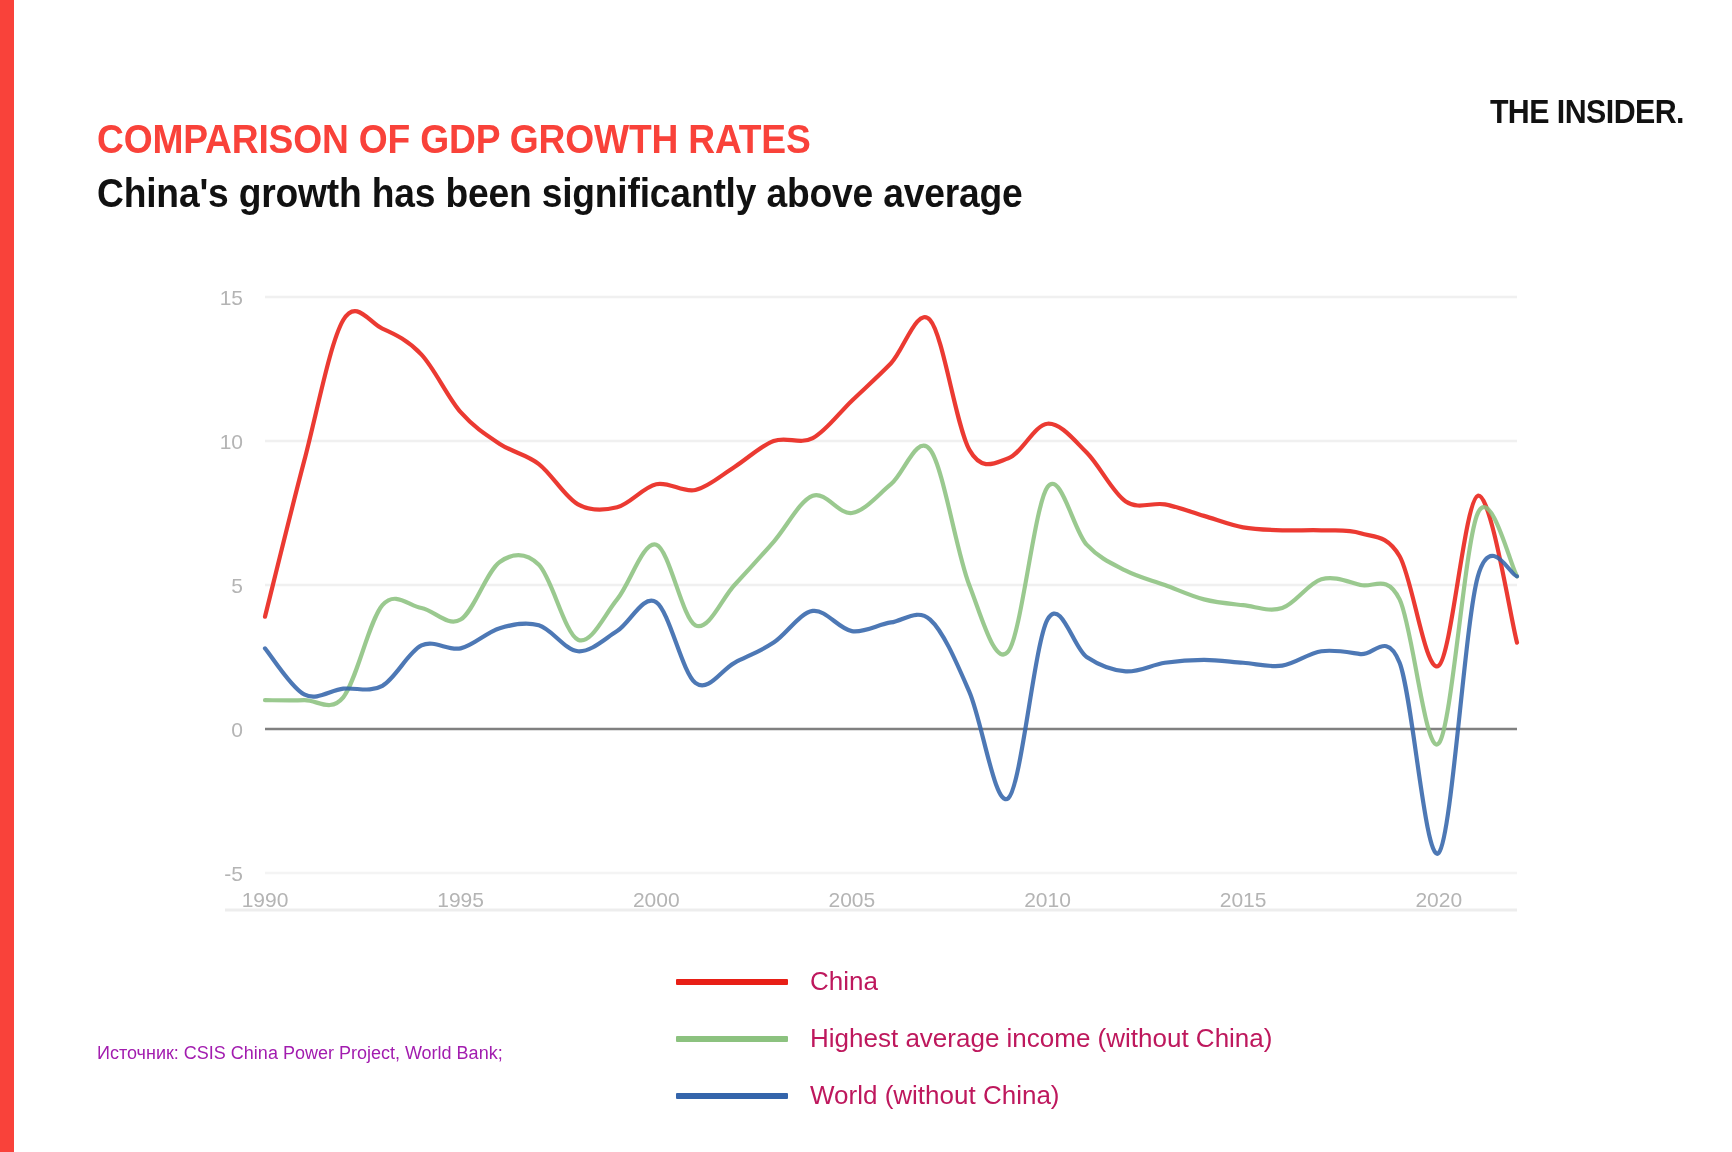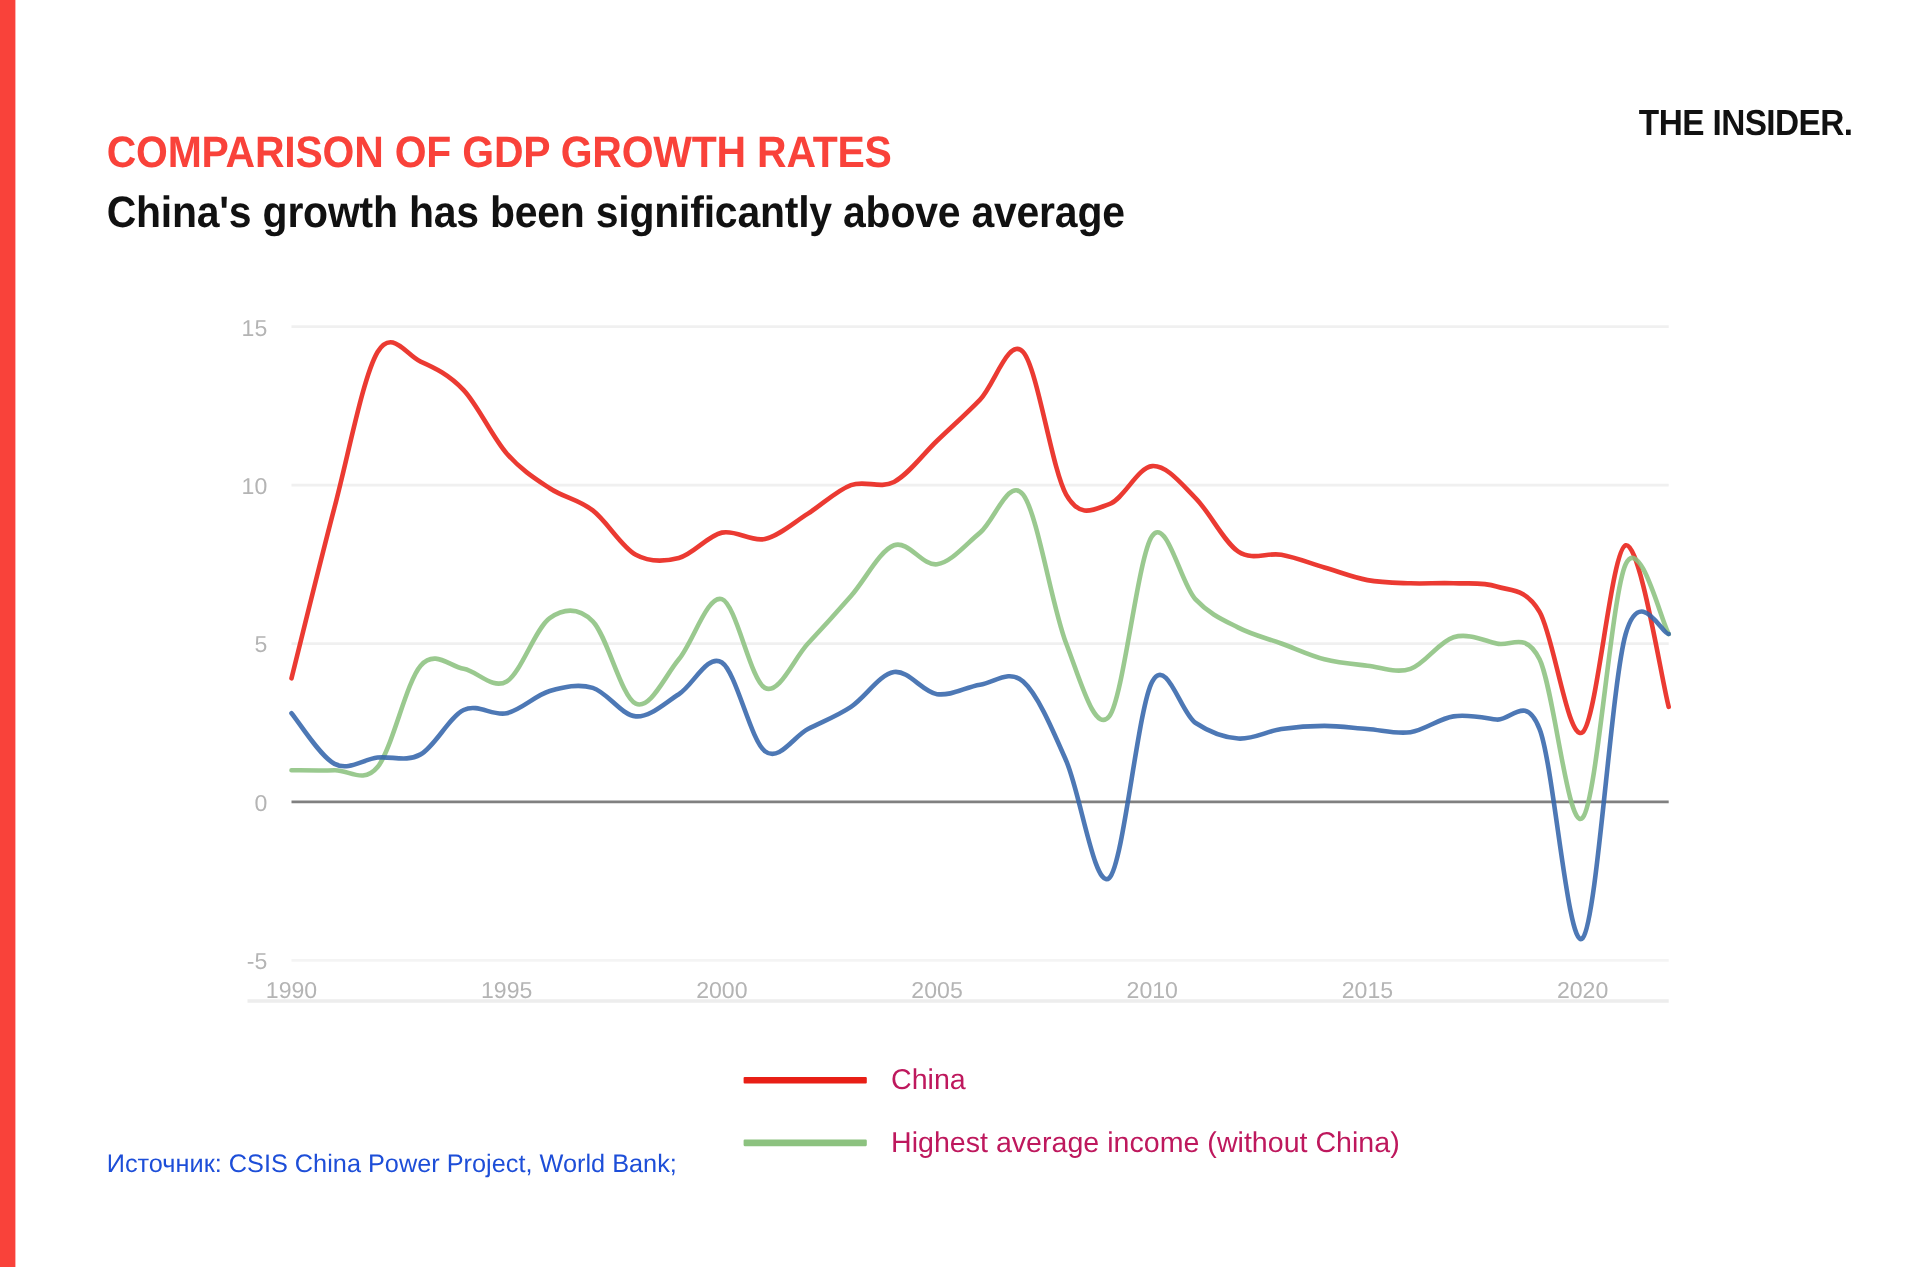--- a/index.html
+++ b/index.html
@@ -46,21 +46,21 @@
   .xtick { text-anchor: middle; }
   #legend {
     position: absolute; left: 676px; top: 966px;
     display: flex; flex-direction: column; gap: 26px;
   }
   .legend-row { display: flex; align-items: center; gap: 22px; }
   .legend-swatch { width: 112px; height: 6px; border-radius: 1px; display: block; }
   .legend-label { font-size: 26px; color: #be185d; white-space: nowrap; }
   #source {
     position: absolute; left: 97px; top: 1040px;
-    font-size: 23px; color: #1d4ed8; line-height: 1.5;
+    font-size: 18px; color: #a21caf; line-height: 1.5;
   }
   .src-line { display: block; }
 </style>
 </head>
 <body>
 
 <div id="accent-bar"></div>
 
 <div id="header">
   <h1 id="title-main">COMPARISON OF GDP GROWTH RATES</h1>
@@ -109,17 +109,21 @@
 
 <div id="legend">
   <div class="legend-row">
     <span class="legend-swatch" style="background: rgb(232, 31, 22);"></span>
     <span class="legend-label">China</span>
   </div>
   <div class="legend-row">
     <span class="legend-swatch" style="background: rgb(140, 194, 127);"></span>
     <span class="legend-label">Highest average income (without China)</span>
   </div>
+  <div class="legend-row">
+    <span class="legend-swatch" style="background: rgb(52, 101, 171);"></span>
+    <span class="legend-label">World (without China)</span>
+  </div>
 </div>
 
 <div id="source">
   <span class="src-line">Источник: CSIS China Power Project, World Bank;</span>
 </div>
 
 </body></html>

